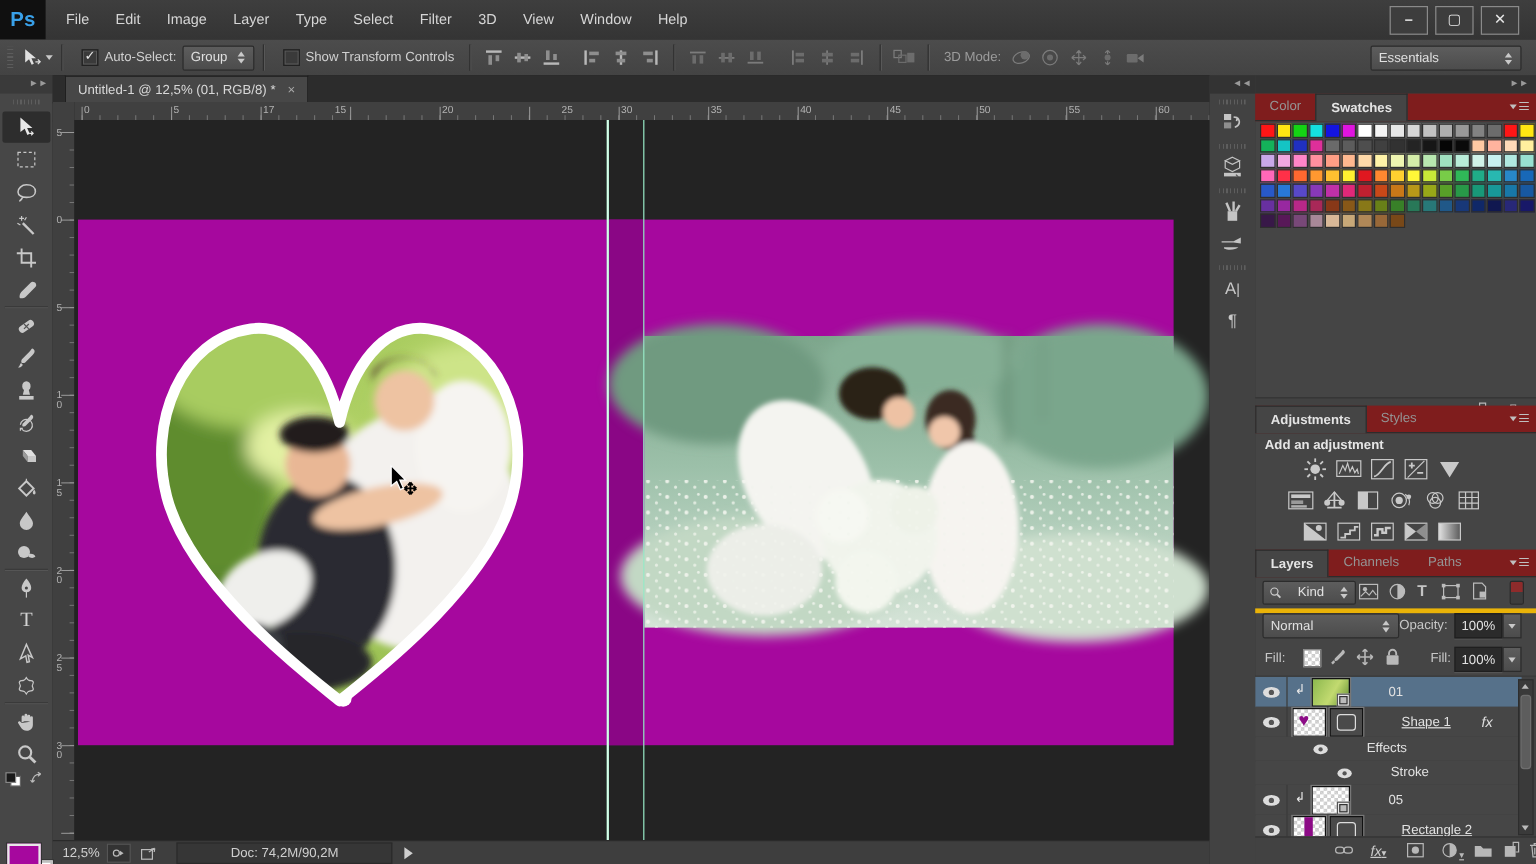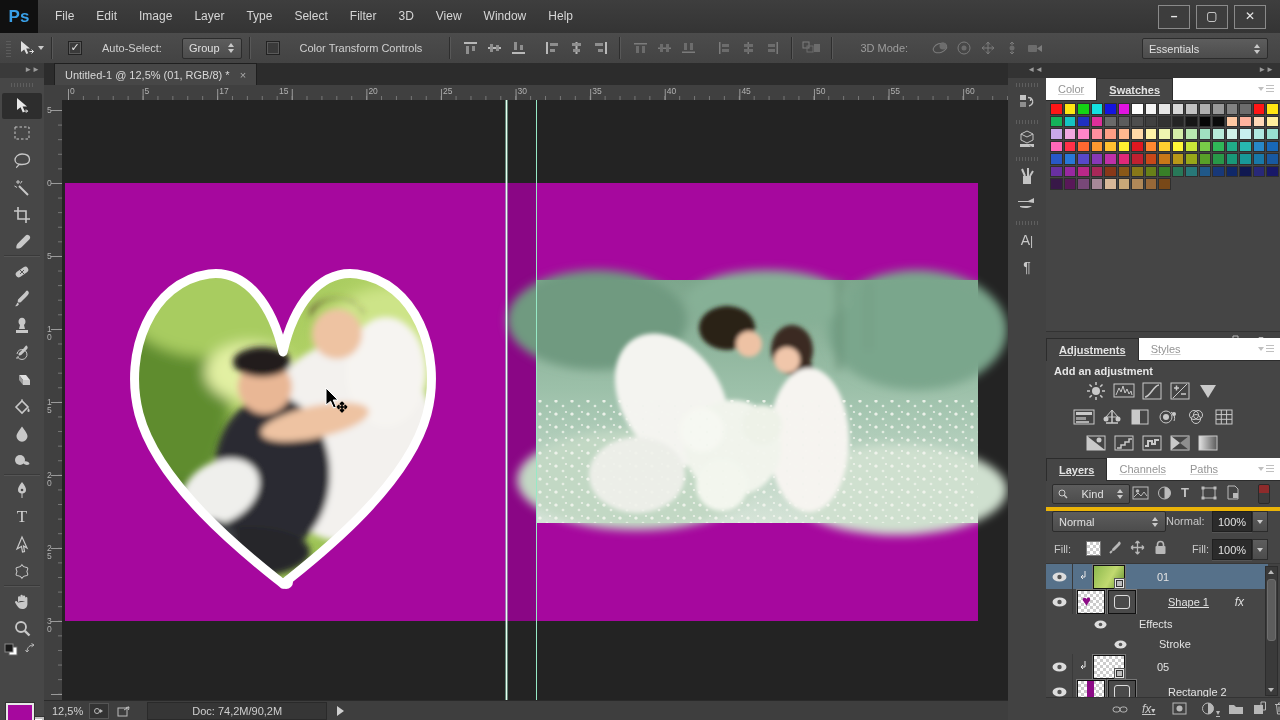--- a/index.html
+++ b/index.html
@@ -12,21 +12,21 @@
   #pslogo{left:0;top:0;width:38px;height:33px;background:#101010;color:#39a0e8;font-weight:bold;font-size:17px;text-align:center;line-height:33px;}
   #menus{left:44px;top:0;height:33px;display:flex;align-items:center;gap:0;}
   .menu-item{padding:0 11px;height:33px;line-height:33px;color:#d6d6d6;font-size:12px;}
   #winbtns{right:14px;top:5px;display:flex;gap:6px;}
   .winbtn{width:30px;height:22px;background:#3d3d3d;border:1px solid #8a8a8a;color:#e8e8e8;
           text-align:center;line-height:20px;font-size:12px;font-weight:bold;}
   
   #optionsbar{left:0;top:33px;width:1280px;height:30px;background:linear-gradient(#4c4c4c,#434343);border-bottom:1px solid #272727;display:flex;align-items:center;}
   .grip{width:5px;height:18px;margin:0 6px;background:repeating-linear-gradient(0deg,#5c5c5c 0 1px,transparent 1px 3px);}
   .vsep{width:1px;height:22px;background:#2e2e2e;border-right:1px solid #585858;margin:0 7px;}
-  .opt-label{color:#d0d0d0;font-size:11px;margin:0 20px;}
+  .opt-label{color:#d0d0d0;font-size:11px;margin:0 5px;}
   .checkbox{width:12px;height:12px;background:#3a3a3a;border:1px solid #222;box-shadow:0 0 0 1px #5a5a5a inset;
             color:#e6e6e6;font-size:11px;line-height:11px;text-align:center;margin-left:8px;}
   .dd-btn{height:19px;background:linear-gradient(#5d5d5d,#4c4c4c);border:1px solid #2c2c2c;border-radius:2px;
           display:flex;align-items:center;padding:0 6px;gap:8px;color:#e0e0e0;}
   .updown{display:inline-block;width:7px;height:10px;position:relative;}
   .updown::before,.updown::after{content:"";position:absolute;left:0;border-left:3.5px solid transparent;border-right:3.5px solid transparent;}
   .updown::before{top:0;border-bottom:4px solid #c9c9c9;}
   .updown::after{bottom:0;border-top:4px solid #c9c9c9;}
   .obicon{display:flex;align-items:center;justify-content:center;width:22px;height:22px;margin:0 1px;}
   .toolarrow{display:flex;align-items:center;gap:3px;margin-left:2px;}
@@ -66,21 +66,21 @@
            display:flex;align-items:center;justify-content:center;color:#cfcfcf;}
   .playtri{width:0;height:0;border-top:5px solid transparent;border-bottom:5px solid transparent;border-left:7px solid #cfcfcf;margin-left:10px;}
   
   #iconstrip{left:1008px;top:63px;width:38px;height:657px;background:#424242;border-right:1px solid #2a2a2a;}
   #iconstrip .hdr{height:15px;background:#333;color:#9a9a9a;font-size:8px;text-align:right;padding:2px 3px 0 0;box-sizing:border-box;}
   .stripgrip{margin:5px auto 2px auto;width:22px;height:4px;background:repeating-linear-gradient(90deg,#5e5e5e 0 1px,transparent 1px 3px);}
   .stripbtn{width:34px;height:26px;margin:1px auto;display:flex;align-items:center;justify-content:center;color:#c4c4c4;}
   
   #dock{left:1046px;top:63px;width:234px;height:657px;background:#454545;}
   #dock .dockhdr{position:absolute;left:0;top:0;width:234px;height:15px;background:#333;color:#9a9a9a;font-size:8px;text-align:right;padding:2px 6px 0 0;box-sizing:border-box;}
-  .tabbar{position:absolute;left:0;width:234px;height:22px;background:#ffffff;border-bottom:1px solid #2c2c2c;display:flex;text-decoration:underline;}
+  .tabbar{position:absolute;left:0;width:234px;height:22px;background:#7f1d1d;border-bottom:1px solid #2c2c2c;display:flex;}
   .ptab{height:22px;padding:0 12px;line-height:22px;color:#949494;font-size:11px;}
   .ptab.active{background:#454545;color:#e4e4e4;font-weight:bold;border:1px solid #2c2c2c;border-bottom:none;}
   .pmenu{position:absolute;right:6px;top:6px;width:16px;height:11px;color:#c0c0c0;}
   .pmenu::before{content:"";position:absolute;left:0;top:3px;border-left:3px solid transparent;border-right:3px solid transparent;border-top:4px solid #c0c0c0;}
   .pmenu::after{content:"";position:absolute;left:8px;top:1px;width:8px;height:7px;
      background:repeating-linear-gradient(0deg,#c0c0c0 0 1px,transparent 1px 3px);}
   #swgrid{position:absolute;left:4px;top:25px;display:grid;grid-template-columns:repeat(17,12.5px);grid-auto-rows:11.5px;gap:1px;}
   .sw{width:12.5px;height:11.5px;border:1px solid #2e2e2e;box-sizing:border-box;}
   .panelfootbar{position:absolute;left:0;width:234px;height:22px;background:#424242;border-top:1px solid #333;}
   .fi{position:absolute;top:3px;color:#b8b8b8;text-decoration:underline;}
@@ -145,21 +145,21 @@
     </div>
     <div class="vsep"></div>
     <div class="checkbox">✓</div>
     <span class="opt-label">Auto-Select:</span>
     <div class="dd-btn">
       <span>Group</span>
       <span class="updown"></span>
     </div>
     <div class="vsep"></div>
     <div class="checkbox" style="background:#3a3a3a;"></div>
-    <span class="opt-label">Color Transform Controls</span>
+    <span class="opt-label">Show Transform Controls</span>
     <div class="vsep"></div>
 
     <span class="obicon">
         <svg width="15" height="14">
           <rect x="1" y="1" width="13" height="2" fill="#b8b8b8"></rect>
           <rect x="3" y="5" width="3" height="8" fill="#8e8e8e"></rect>
           <rect x="9" y="5" width="3" height="5" fill="#8e8e8e"></rect>
         </svg>
       </span>
     <span class="obicon">
@@ -424,21 +424,21 @@
         <span style="color:#aaa;">×</span>
       </div>
     </div>
     <div id="rulcorner"></div>
     <div id="hruler">
         <span class="hlabel" style="left: 8px;">0</span>
         <span class="hlabel" style="left: 82.6px;">5</span>
         <span class="hlabel" style="left: 157.2px;">17</span>
         <span class="hlabel" style="left: 217px;">15</span>
         <span class="hlabel" style="left: 306.4px;">20</span>
-        <span class="hlabel" style="left: 381px;">25</span>
+        <span class="hlabel" style="left: 381px; padding-left: 25px;">25</span>
         <span class="hlabel" style="left: 455.6px;">30</span>
         <span class="hlabel" style="left: 530.2px;">35</span>
         <span class="hlabel" style="left: 604.8px;">40</span>
         <span class="hlabel" style="left: 679.4px;">45</span>
         <span class="hlabel" style="left: 754px;">50</span>
         <span class="hlabel" style="left: 828.6px;">55</span>
         <span class="hlabel" style="left: 903.2px;">60</span>
       </div>
     <div id="vruler">
         <div class="vlabel" style="top: 6px;">5</div>
@@ -926,21 +926,21 @@
               <rect x="7" y="8" width="5" height="5" fill="#bbb"></rect>
             </svg></span>
         <span class="abs" style="left:212px;top:3px;width:10px;height:18px;background:linear-gradient(#8e2b2b 0 45%,#3d3d3d 45%);border:1px solid #2a2a2a;border-radius:2px;"></span>
       </div>
 
       <div class="abs" style="left:0;top:49px;width:234px;height:28px;">
         <div class="fieldbox" style="position:absolute;left:6px;top:4px;width:100px;height:19px;padding:0 6px;justify-content:space-between;">
           <span>Normal</span>
           <span class="updown"></span>
         </div>
-        <span class="abs" style="left:120px;top:8px;color:#c8c8c8;">Normal:</span>
+        <span class="abs" style="left:120px;top:8px;color:#c8c8c8;">Opacity:</span>
         <div class="valbox" style="position:absolute;left:166px;top:4px;width:38px;height:19px;">
             <span>100%</span>
           </div>
         <div class="valdrop" style="position:absolute;left:206px;top:4px;height:19px;">
             <span class="dda"></span>
           </div>
       </div>
 
       <div class="abs" style="left:0;top:77px;width:234px;height:28px;border-bottom:1px solid #383838;">
         <span class="abs" style="left:8px;top:8px;color:#c8c8c8;">Fill:</span>

